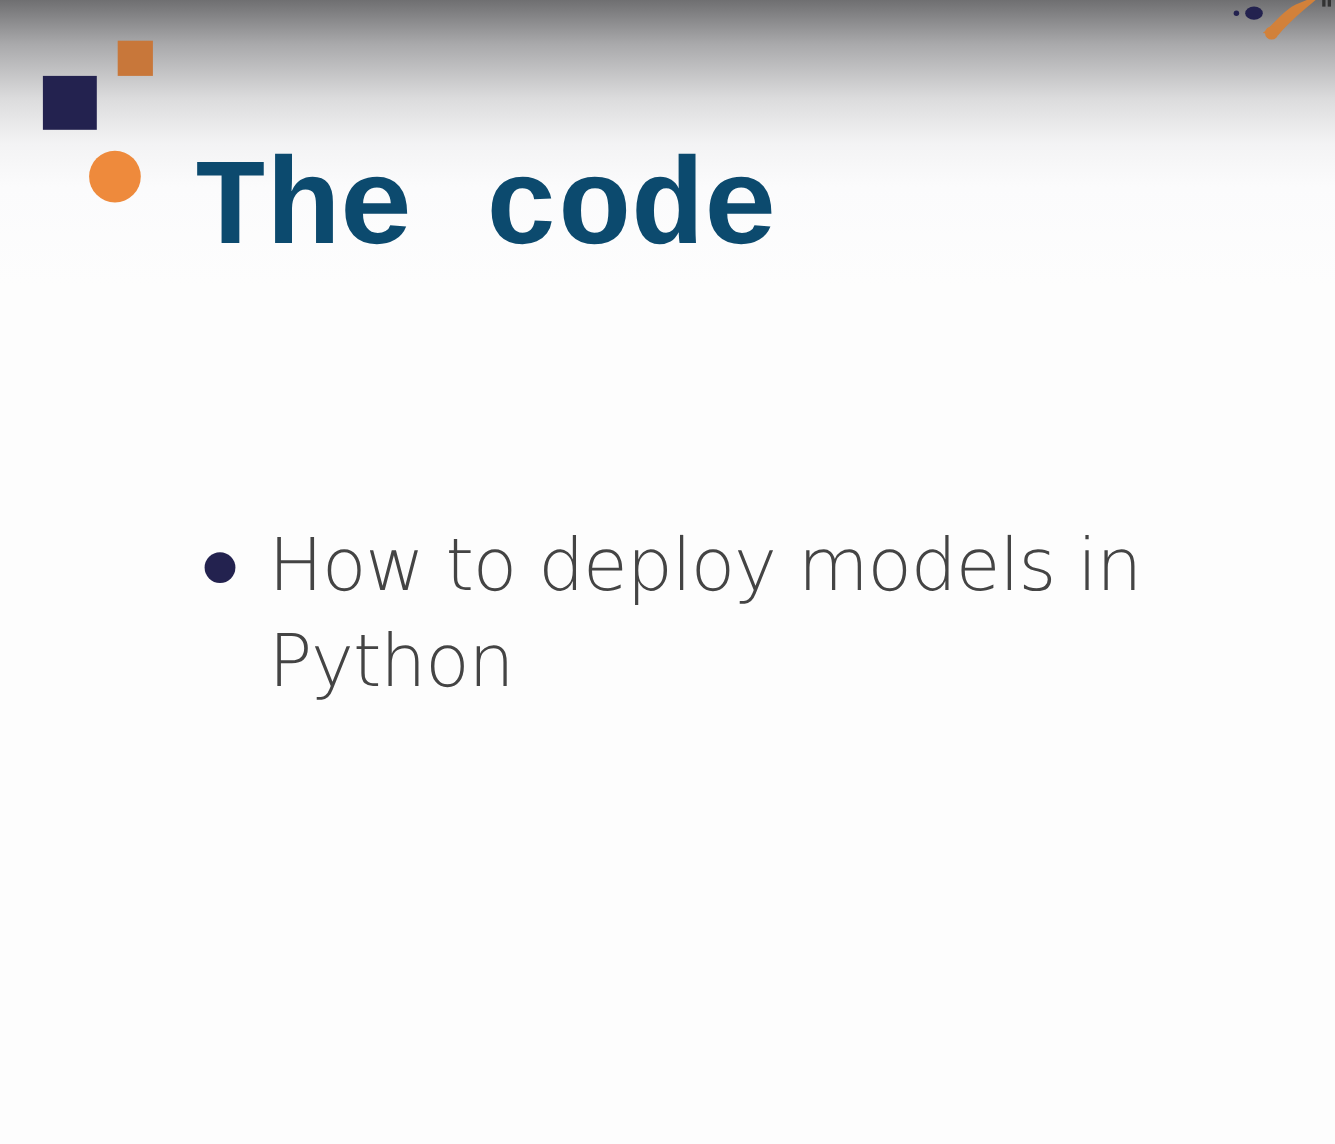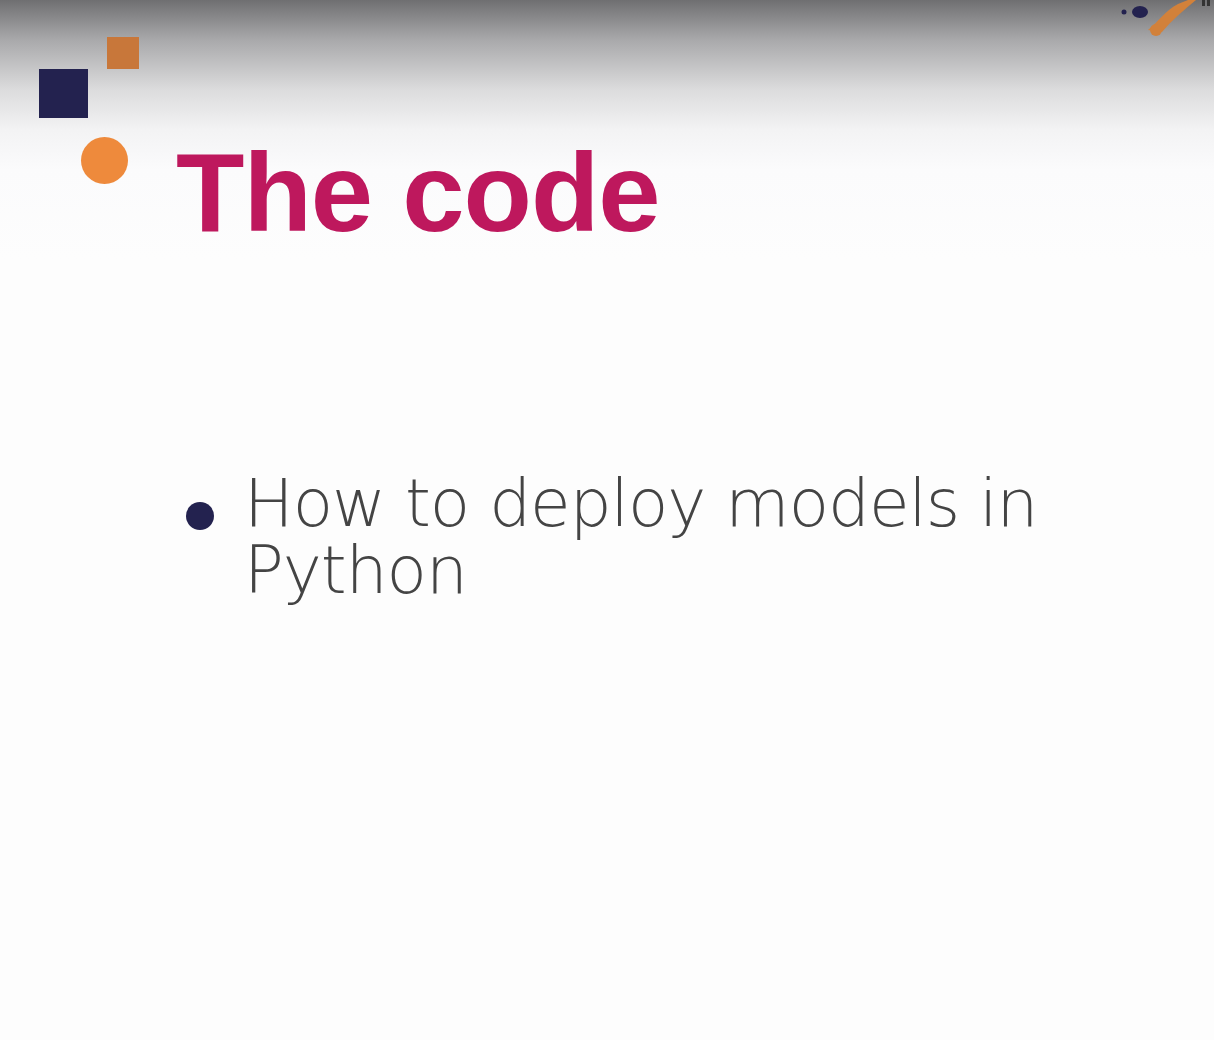--- a/index.html
+++ b/index.html
@@ -7,25 +7,25 @@
       width:1214px; height:1040px; overflow:hidden; position:relative;
       background: linear-gradient(to bottom, #6f6f71 0px, #a9a9ab 40px, #dcdcdd 90px, #f3f3f4 130px, #fbfbfc 170px, #fdfdfd 260px, #fdfdfd 100%);
       font-family: "DejaVu Sans", sans-serif;
     }
     .sq-orange { position:absolute; left:107px; top:37px; width:32px; height:32px; background:#c8773a; }
     .sq-navy { position:absolute; left:39px; top:69px; width:49px; height:49px; background:#23224f; }
     .dot-orange { position:absolute; left:81px; top:137px; width:47px; height:47px; border-radius:50%; background:#ee8a3c; }
     .logo-blob { position:absolute; left:1118px; top:0; width:96px; height:40px; }
     .title {
       position:absolute; left:176px; top:128px;
-      font-size:112px; font-weight:bold; color:#be185d; letter-spacing:-1px;
-      font-family: Liberation Sans, sans-serif;
+      font-size:112px; font-weight:bold; color:#0c4a6e; letter-spacing:-1px;
+      font-family: Liberation Mono, monospace;
     }
     .bullets { position:absolute; left:180px; top:470px; width:1000px; }
-    .bullet { position:relative; padding-left:64px; font-size:66px; line-height:67px; color:#444; margin-bottom:166px; font-family:"DejaVu Sans", sans-serif; font-weight:300; letter-spacing:-1px; }
+    .bullet { position:relative; padding-left:64px; font-size:66px; line-height:88px; color:#444; margin-bottom:166px; font-family:"DejaVu Sans", sans-serif; font-weight:300; letter-spacing:-1px; }
     .bullet .dot { position:absolute; left:6px; top:32px; width:28px; height:28px; border-radius:50%; background:#23224f; }
   </style>
 </head>
 <body>
 
 <div class="sq-orange"></div>
 <div class="sq-navy"></div>
 <div class="dot-orange"></div>
 
 <svg class="logo-blob" viewBox="0 0 96 40">

